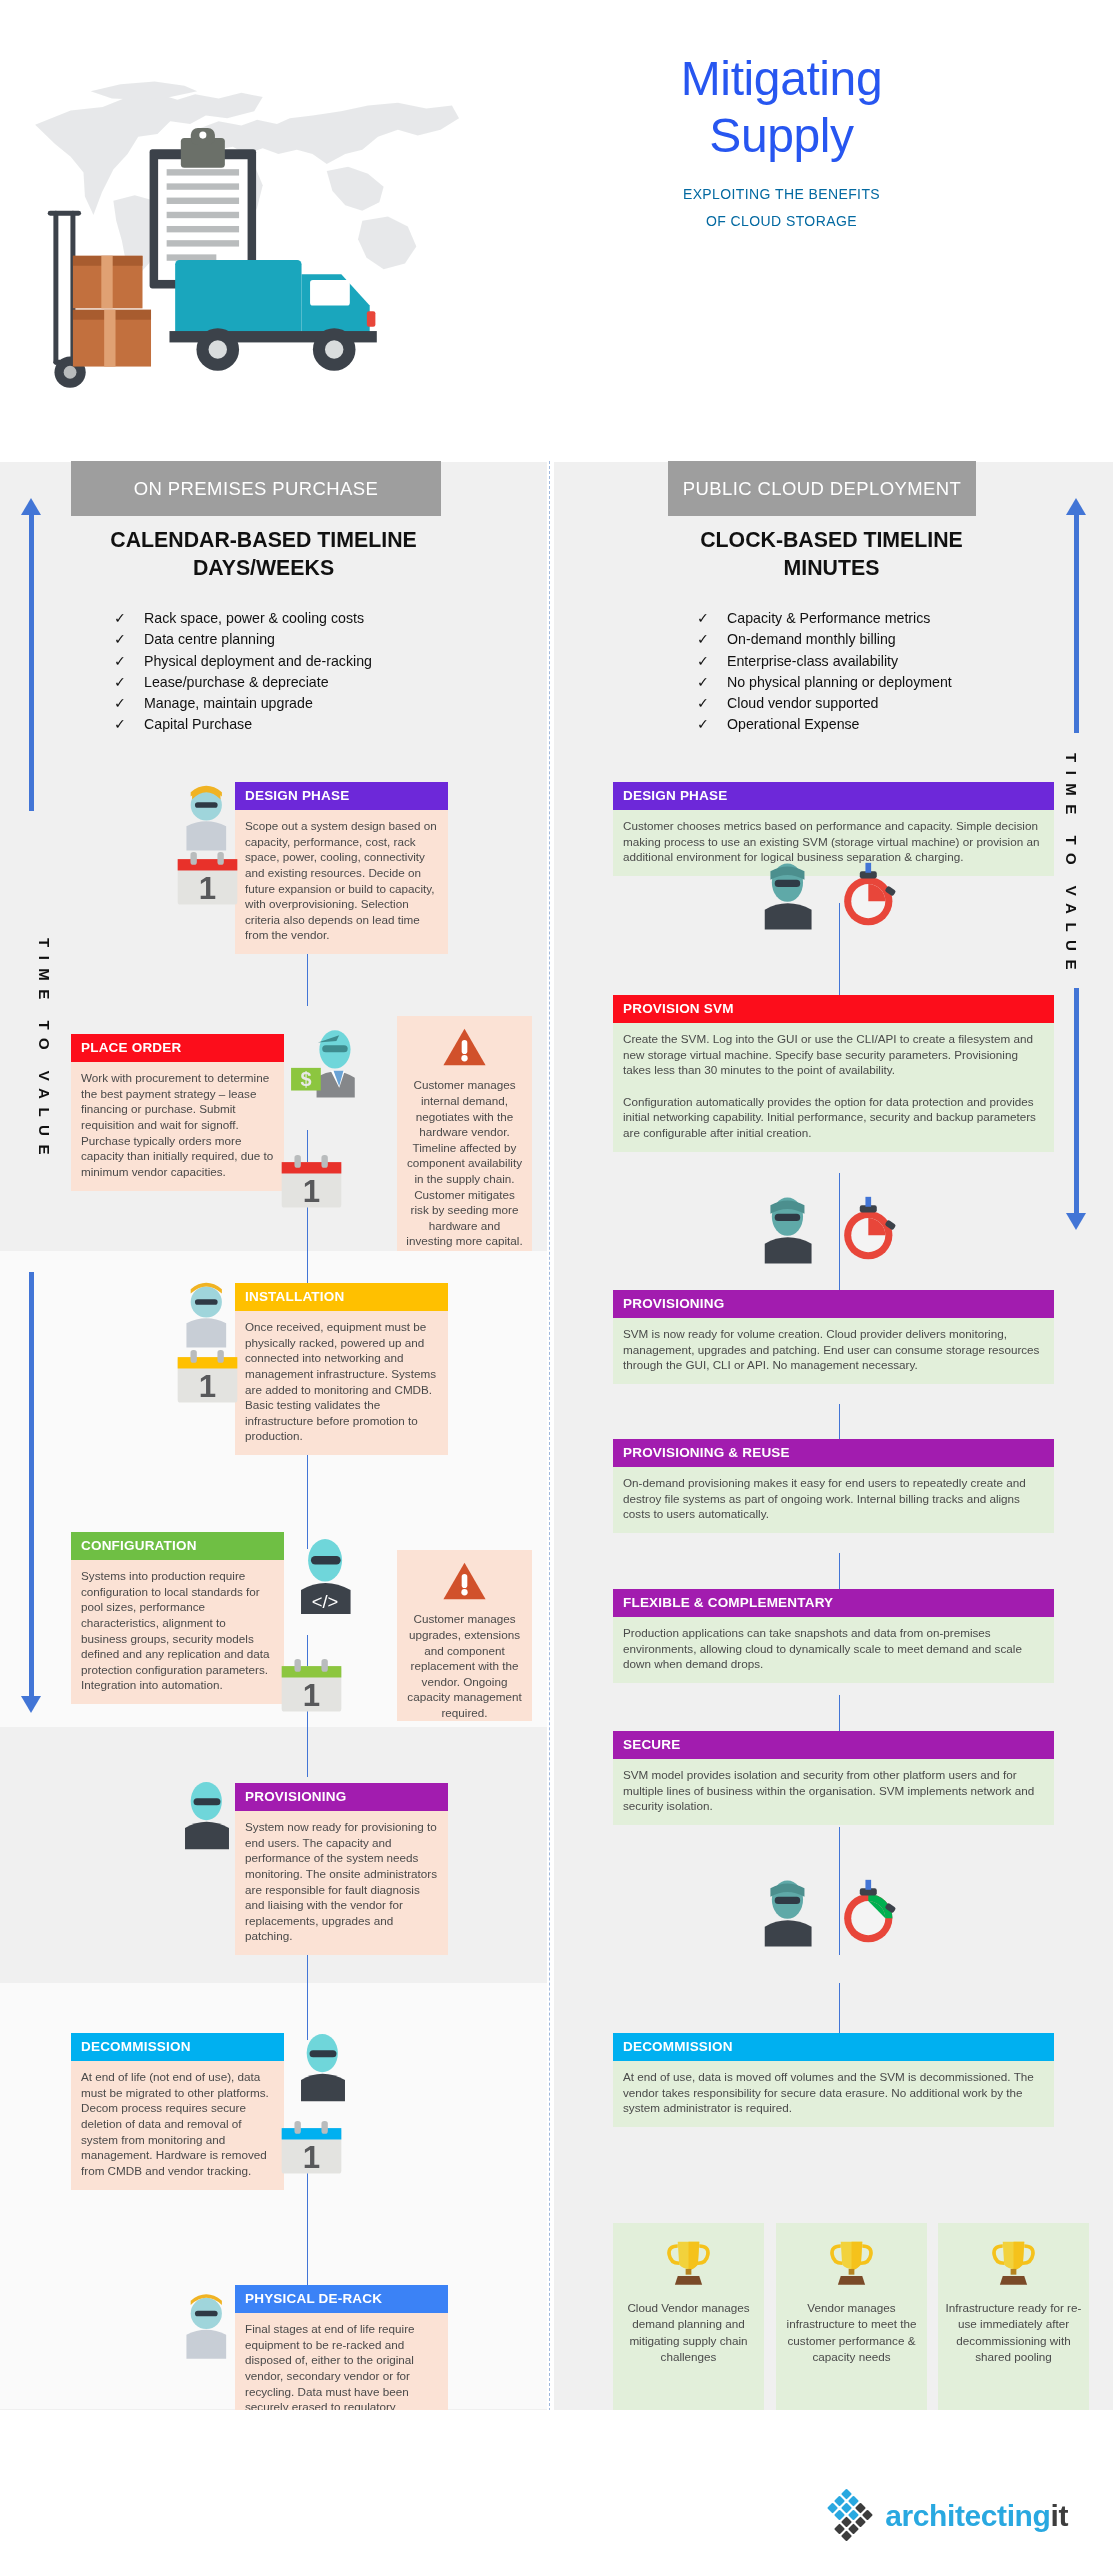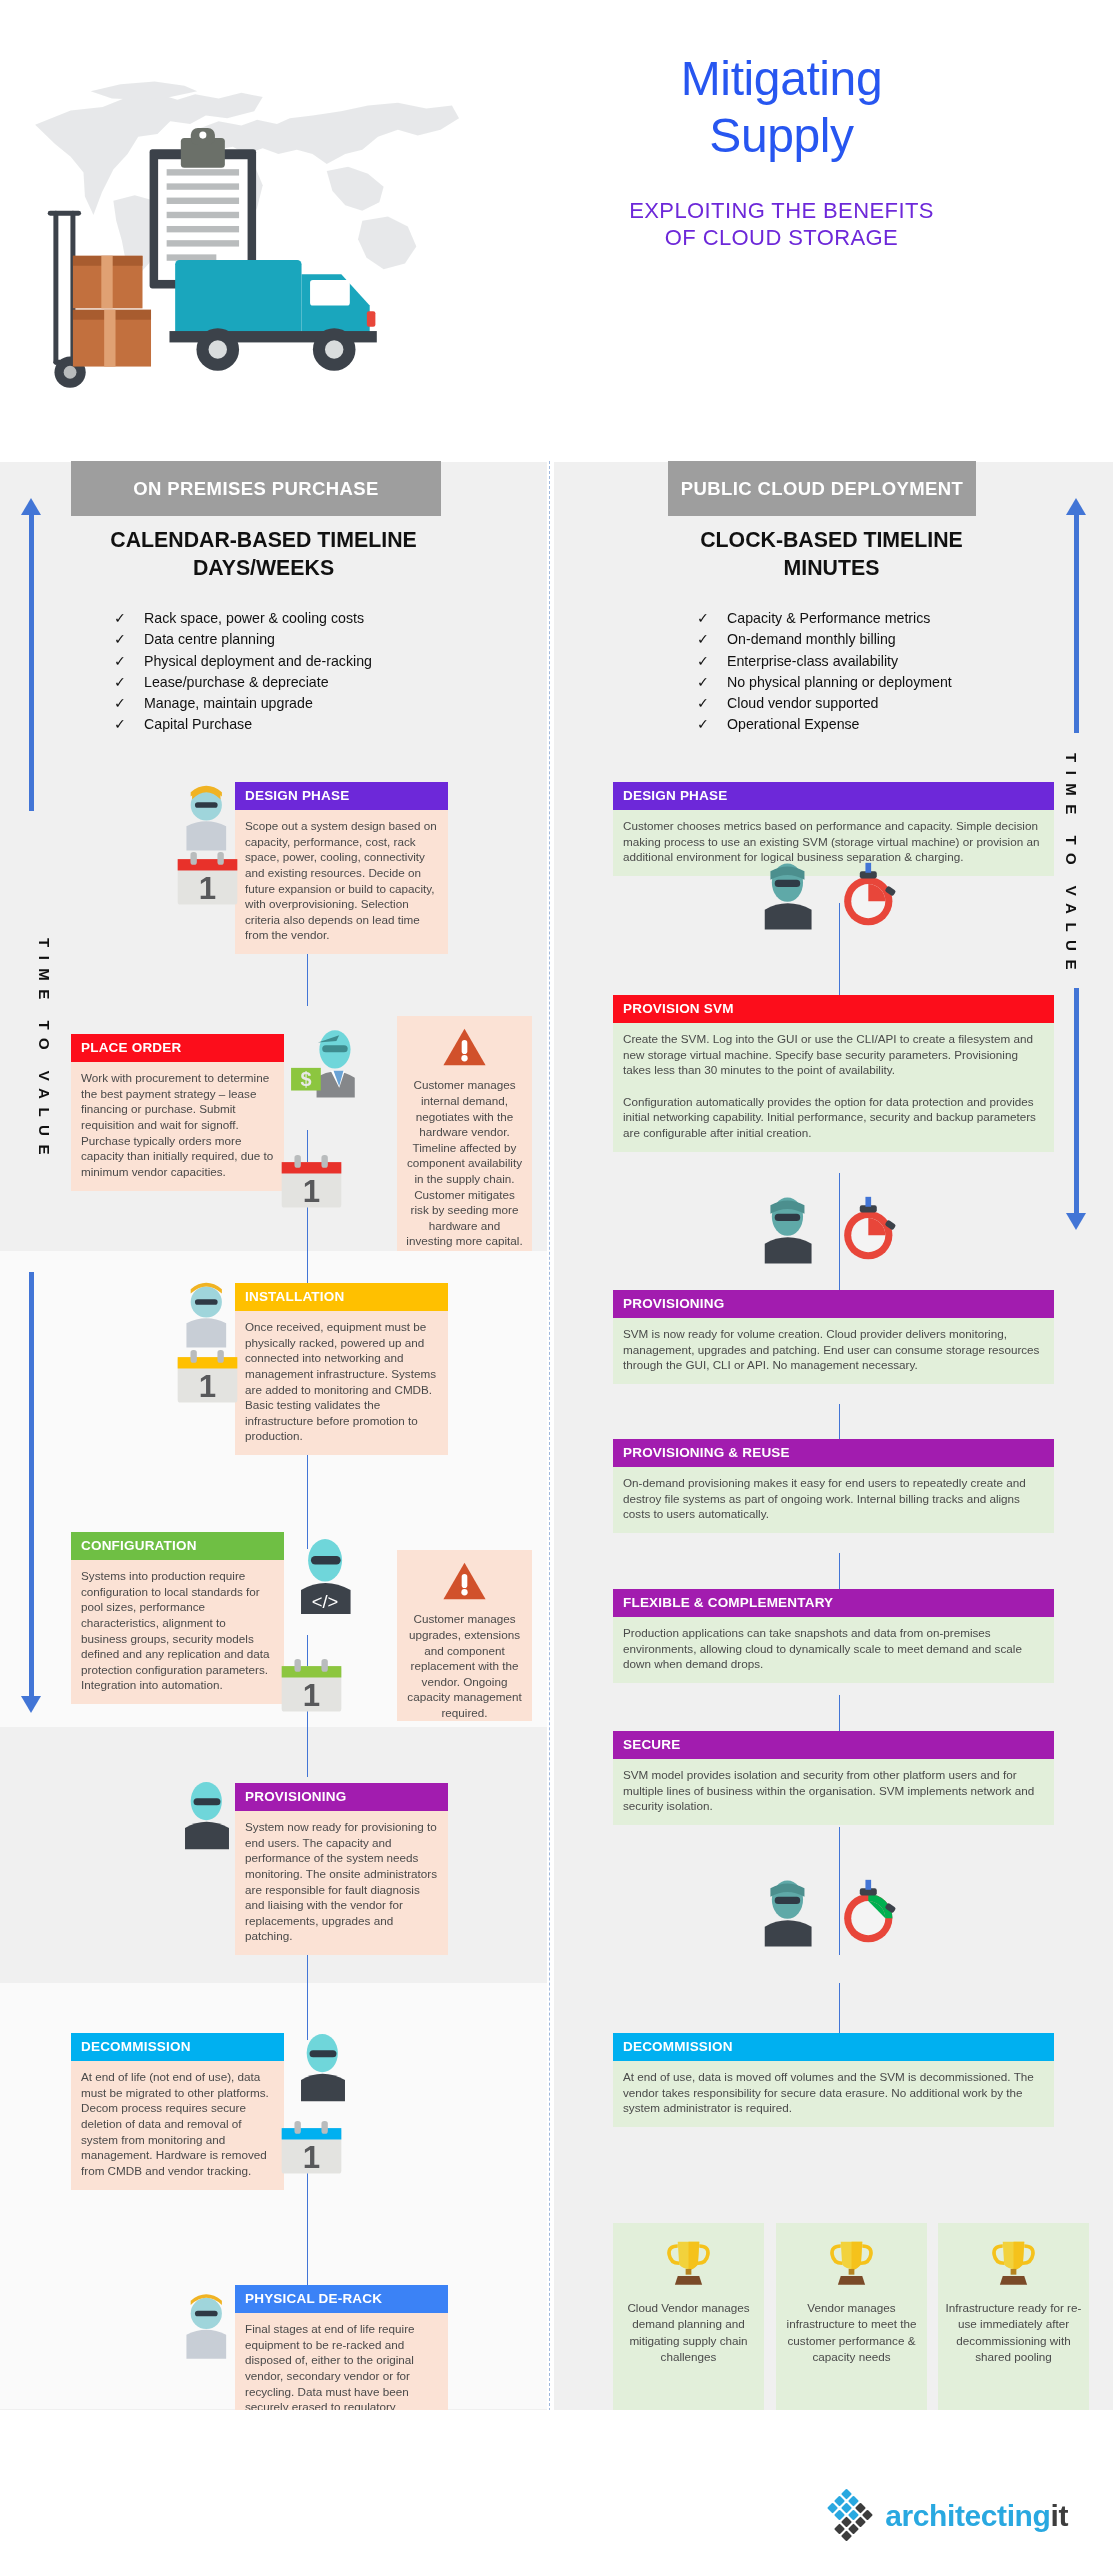--- a/index.html
+++ b/index.html
@@ -29,22 +29,22 @@
     position: absolute; left: 36px; top: 128px; width: 426px; height: 284px;
   }
   .title-block {
     position: absolute; left: 540px; top: 50px; width: 483px; text-align: center;
   }
   .title-block h1 {
     font-size: 48px; line-height: 57px; font-weight: 400;
     color: #2756f0; letter-spacing: -0.4px;
   }
   .title-block .subtitle {
-    margin-top: 33px; font-size: 22px; line-height: 27px;
-    color: #6d28d9; letter-spacing: 0.4px; font-weight: 400;
+    margin-top: 17px; font-size: 14px; line-height: 27px;
+    color: #0369a1; letter-spacing: 0.4px; font-weight: 400;
   }
 
   
   .panel-left {
     position: absolute; left: 0; top: 462px; width: 547px; height: 1948px;
     background: #f0f0f0;
   }
   .panel-right {
     position: absolute; left: 554px; top: 462px; width: 559px; height: 1948px;
     background: #f0f0f0;
@@ -57,21 +57,21 @@
     position: absolute; left: 0; top: 1983px; width: 547px; height: 426px;
     background: #fafafa;
   }
   .divider {
     position: absolute; left: 549px; top: 461px; width: 0; height: 1955px;
     border-left: 1.4px dashed #9fb8dd;
   }
 
   .colhead {
     position: absolute; height: 55px; background: #9e9e9e;
-    color: #ffffff; font-size: 18.5px; font-weight: 700;
+    color: #ffffff; font-size: 18.5px; font-weight: 400;
     letter-spacing: 0.4px;
     display: flex; align-items: center; justify-content: center;
   }
   .colhead-left { left: 71px; top: 461px; width: 370px; }
   .colhead-right { left: 668px; top: 461px; width: 308px; }
 
   .coltitle {
     position: absolute; text-align: center; color: #111;
     font-size: 21.3px; font-weight: bold; line-height: 28.4px;
   }

